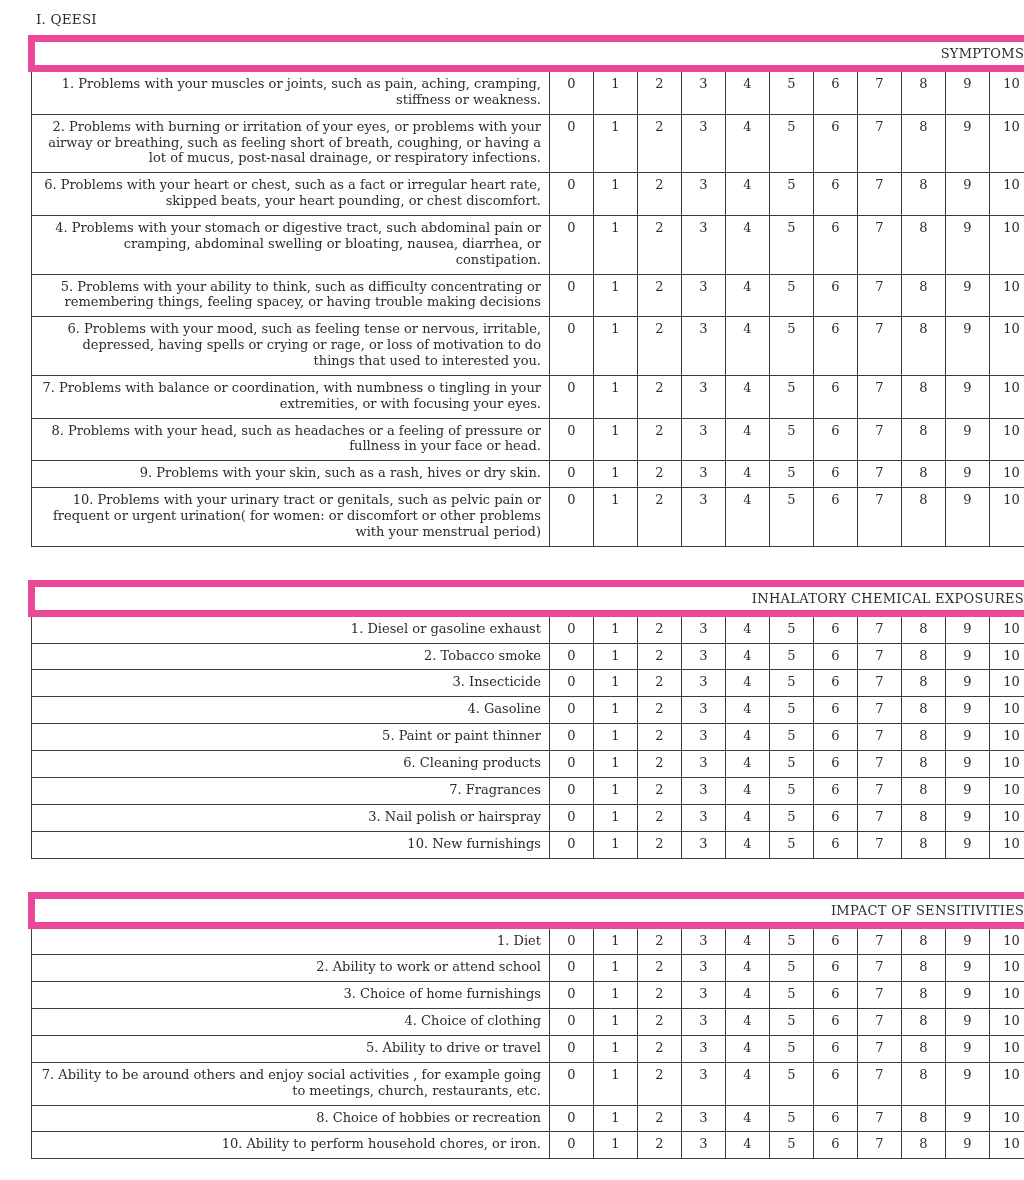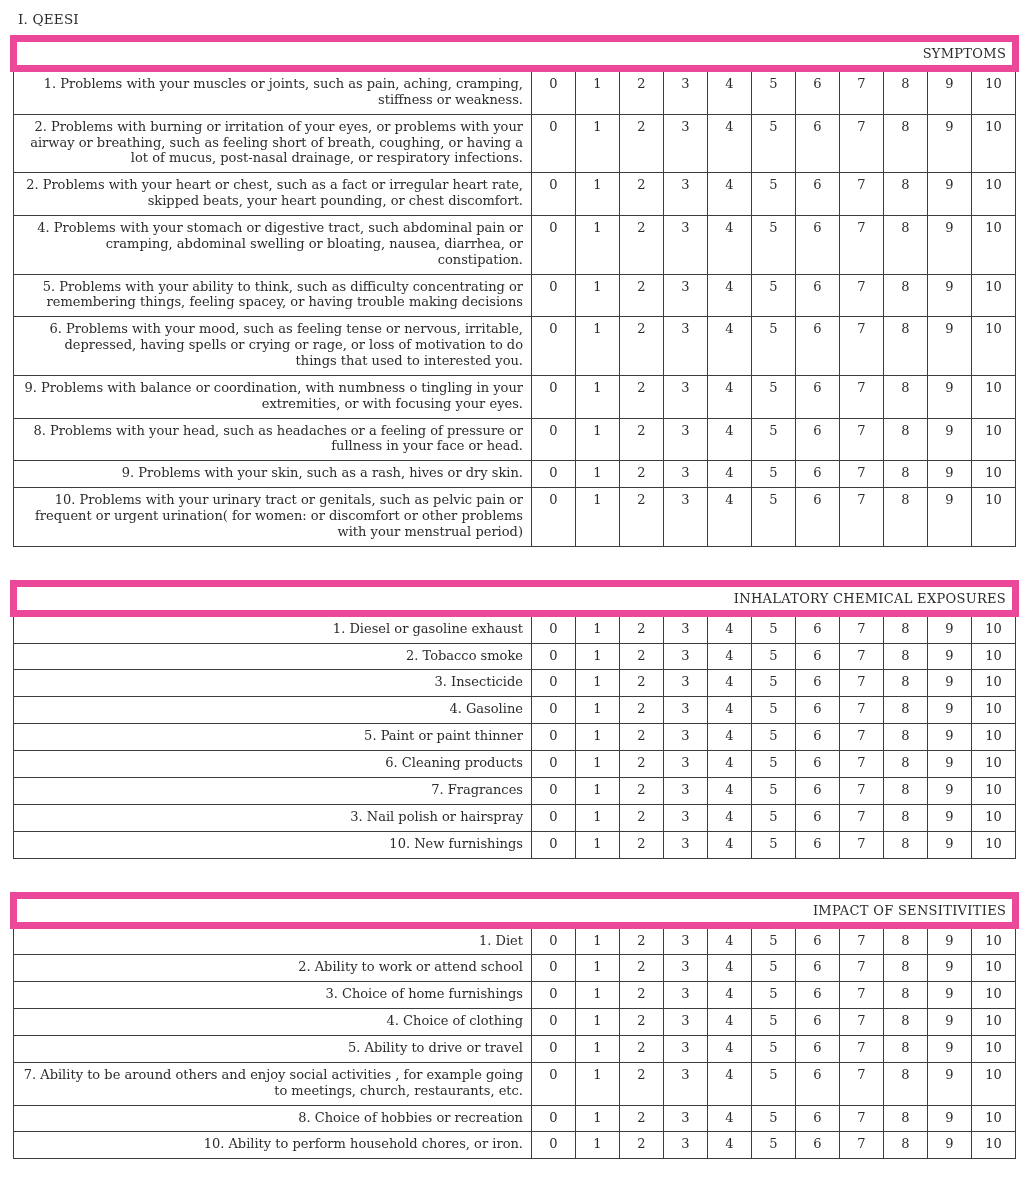--- a/index.html
+++ b/index.html
@@ -6,21 +6,21 @@
     margin: 0;
     padding: 0;
     background: #ffffff;
     font-family: "DejaVu Serif", "Liberation Serif", serif;
     color: #2b2b2b;
   }
   .page {
     width: 1024px;
     height: 1180px;
     box-sizing: border-box;
-    padding: 8px 10px;
+    padding: 8px 28px;
     background: #ffffff;
     overflow: hidden;
   }
   .doc-title {
     font-size: 13.5px;
     margin: 3px 0 8px 8px;
     letter-spacing: 0.2px;
   }
   table.qtable {
     table-layout: fixed;
@@ -106,21 +106,21 @@
           <td class="num">3</td>
           <td class="num">4</td>
           <td class="num">5</td>
           <td class="num">6</td>
           <td class="num">7</td>
           <td class="num">8</td>
           <td class="num">9</td>
           <td class="num">10</td>
         </tr>
         <tr>
-          <td class="desc">2. Problems with your heart or chest, such as a fact or irregular heart rate, skipped beats, your heart pounding, or chest discomfort.</td>
+          <td class="desc">6. Problems with your heart or chest, such as a fact or irregular heart rate, skipped beats, your heart pounding, or chest discomfort.</td>
           <td class="num">0</td>
           <td class="num">1</td>
           <td class="num">2</td>
           <td class="num">3</td>
           <td class="num">4</td>
           <td class="num">5</td>
           <td class="num">6</td>
           <td class="num">7</td>
           <td class="num">8</td>
           <td class="num">9</td>
@@ -162,21 +162,21 @@
           <td class="num">3</td>
           <td class="num">4</td>
           <td class="num">5</td>
           <td class="num">6</td>
           <td class="num">7</td>
           <td class="num">8</td>
           <td class="num">9</td>
           <td class="num">10</td>
         </tr>
         <tr>
-          <td class="desc">9. Problems with balance or coordination, with numbness o tingling in your extremities, or with focusing your eyes.</td>
+          <td class="desc">7. Problems with balance or coordination, with numbness o tingling in your extremities, or with focusing your eyes.</td>
           <td class="num">0</td>
           <td class="num">1</td>
           <td class="num">2</td>
           <td class="num">3</td>
           <td class="num">4</td>
           <td class="num">5</td>
           <td class="num">6</td>
           <td class="num">7</td>
           <td class="num">8</td>
           <td class="num">9</td>

